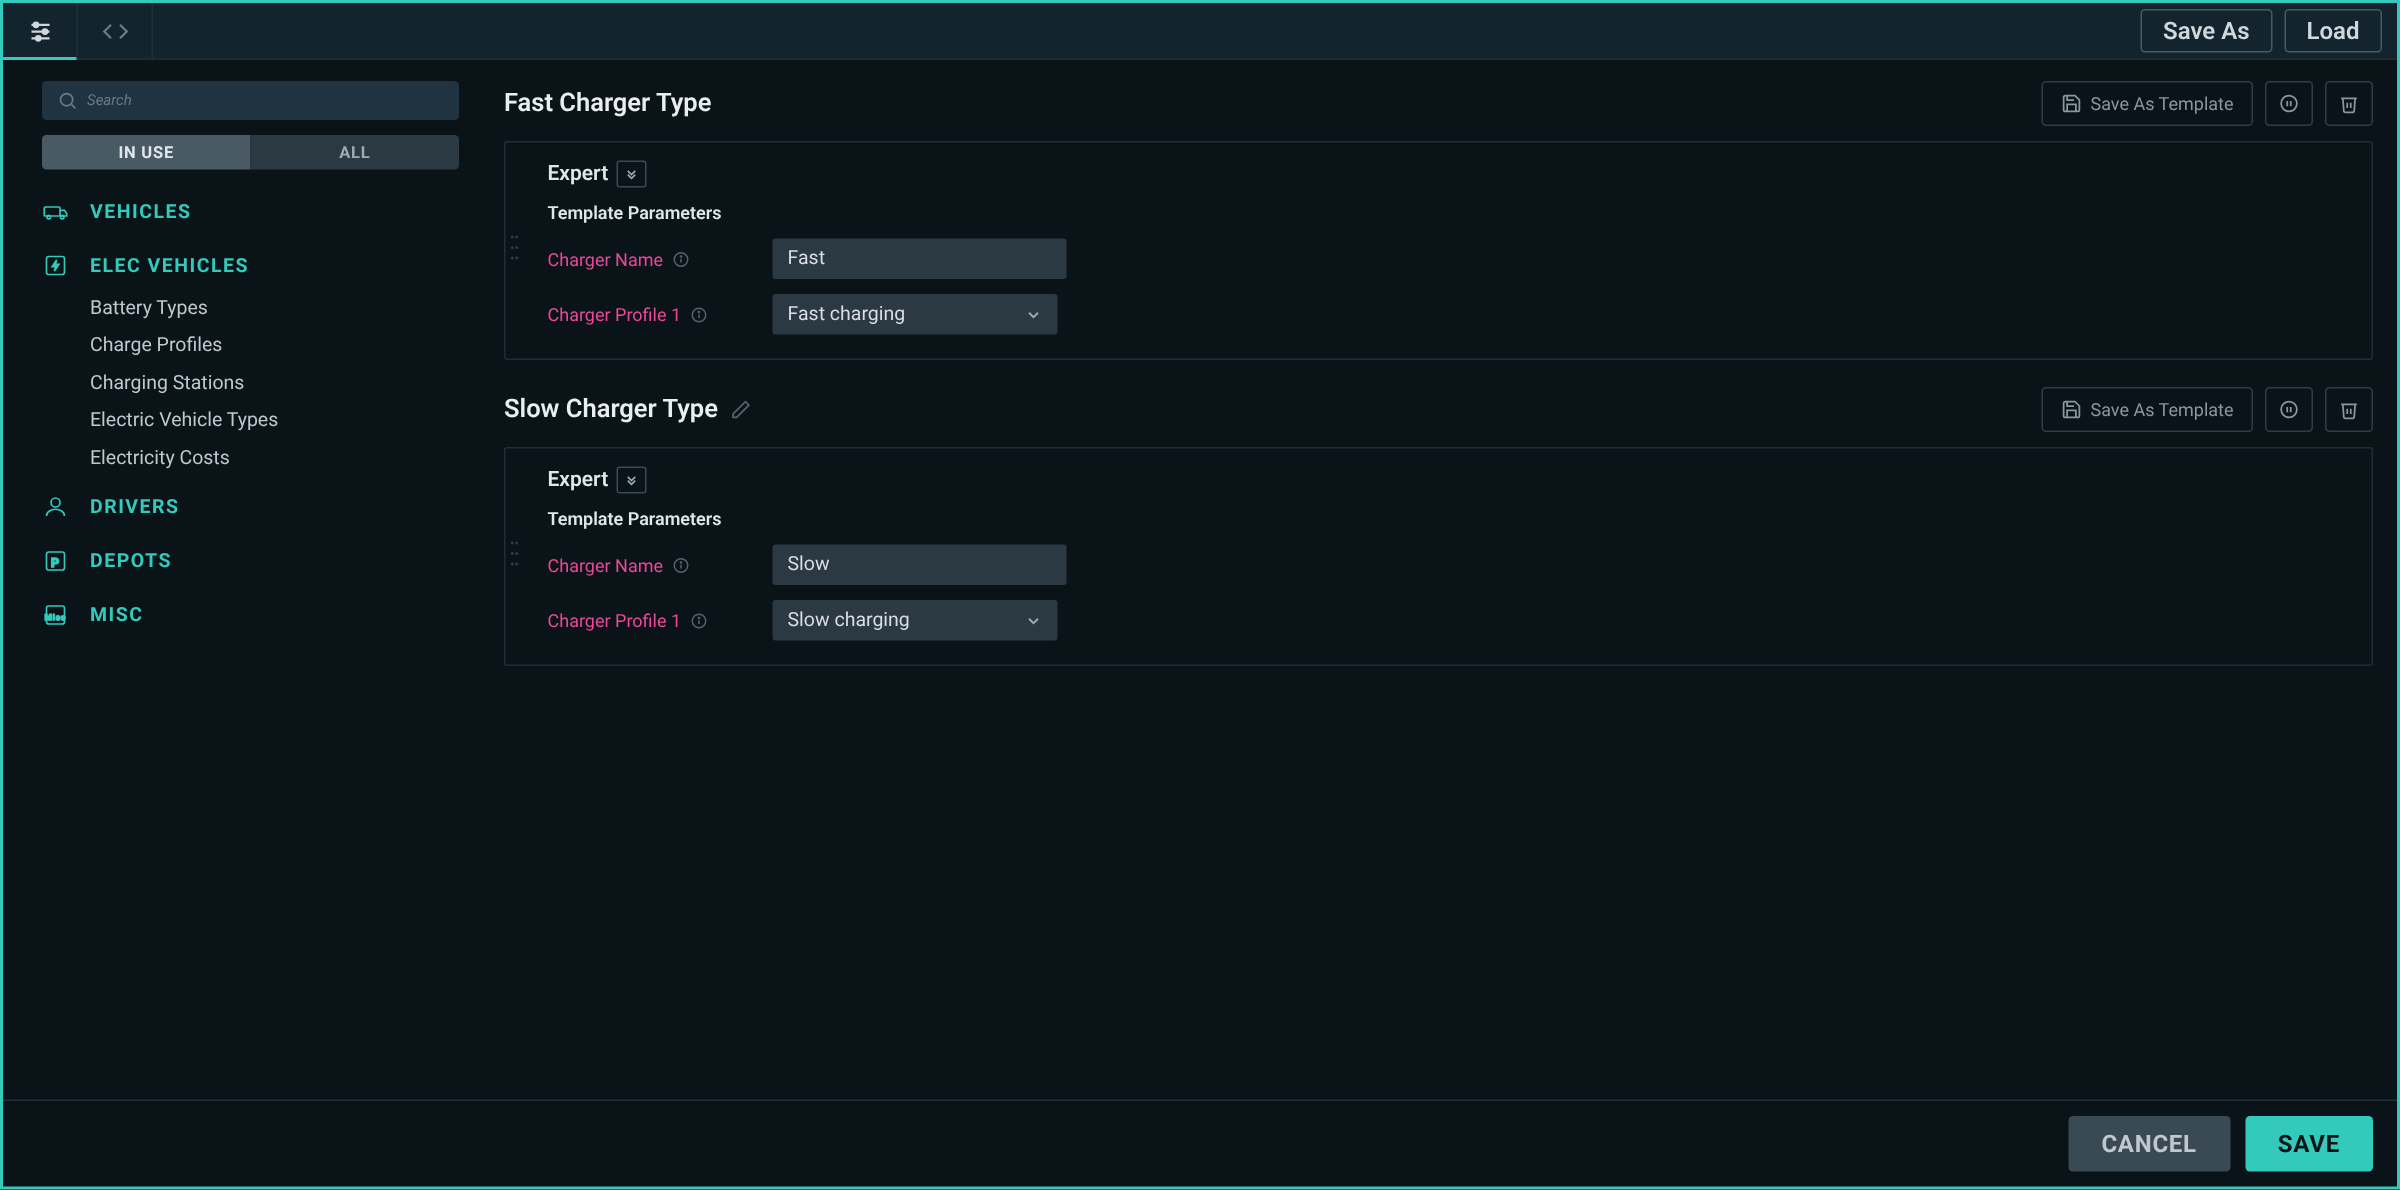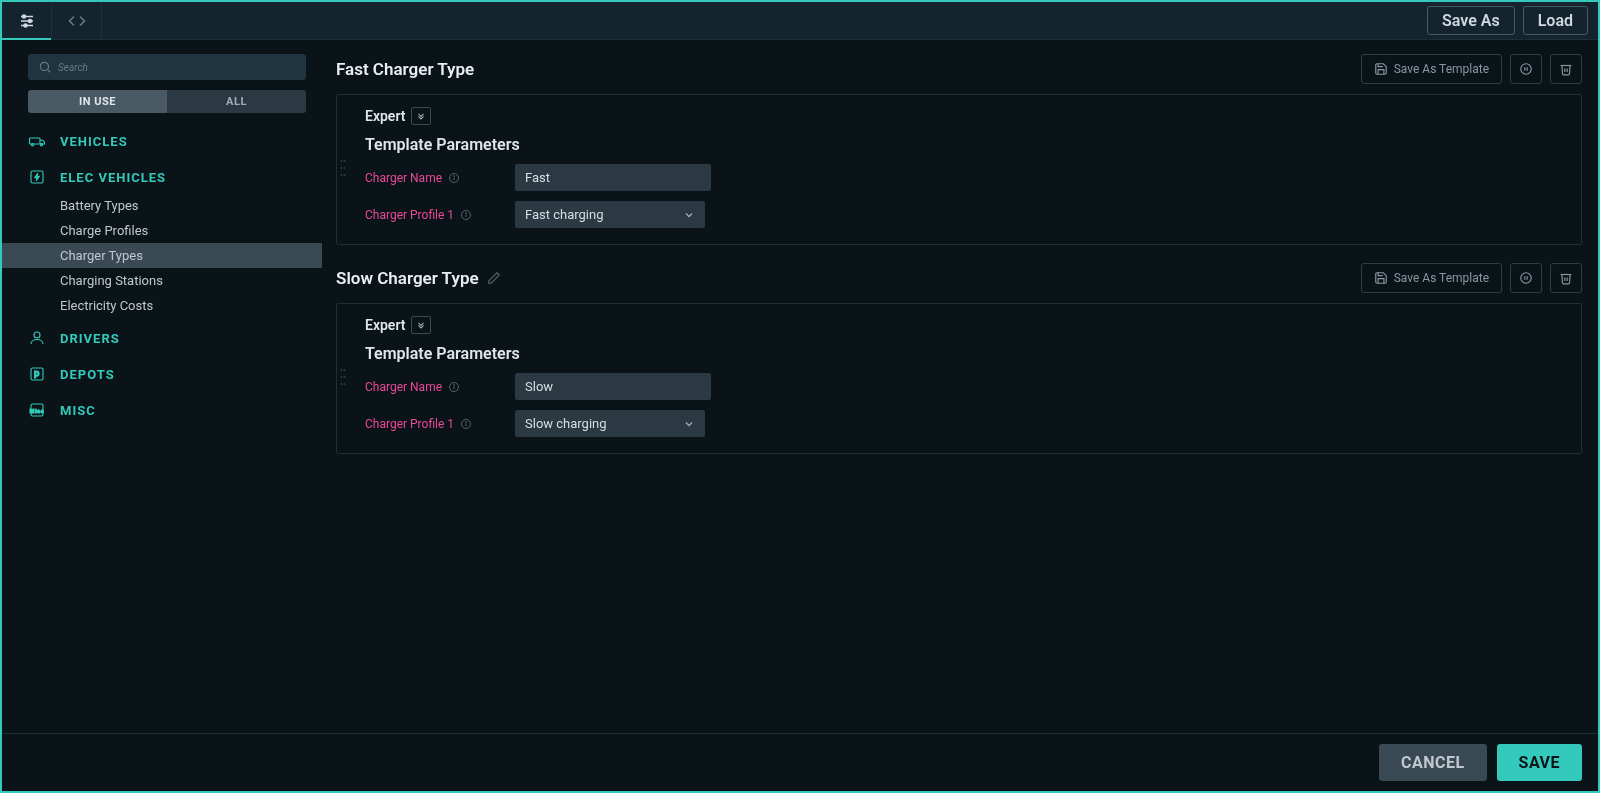--- a/index.html
+++ b/index.html
@@ -42,21 +42,21 @@
 .edit-icon { width: 14px; height: 14px; cursor: pointer; opacity: 0.6; }
 .section-actions { display: flex; gap: 8px; }
 .action-btn { background: transparent; border: 1px solid #2e3e48; color: #8a96a0; padding: 6px 12px; font-size: 12px; border-radius: 3px; cursor: pointer; display: flex; align-items: center; gap: 6px; }
 .action-icon-btn { background: transparent; border: 1px solid #2e3e48; color: #8a96a0; width: 32px; height: 30px; border-radius: 3px; cursor: pointer; display: flex; align-items: center; justify-content: center; }
 
 .panel { border: 1px solid #1e2f3a; border-radius: 2px; padding: 12px 16px 16px 28px; position: relative; }
 .drag-handle { position: absolute; left: 3px; top: 50%; transform: translateY(-50%); cursor: grab; opacity: 0.4; }
 .expert-row { display: flex; align-items: center; gap: 6px; margin-bottom: 10px; }
 .expert-label { font-size: 14px; font-weight: 600; color: #e0e6ea; }
 .expert-toggle { border: 1px solid #3a4a54; width: 20px; height: 18px; display: flex; align-items: center; justify-content: center; border-radius: 2px; cursor: pointer; }
-.subsection-title { font-size: 16px; font-weight: 600; color: #e0e6ea; margin-bottom: 10px; }
+.subsection-title { font-size: 12px; font-weight: 600; color: #e0e6ea; margin-bottom: 10px; }
 .param-row { display: flex; align-items: center; margin-bottom: 10px; }
 .param-row:last-child { margin-bottom: 0; }
 .param-label-wrap { width: 150px; display: flex; align-items: center; gap: 6px; }
 .param-label { font-size: 12px; color: #ec4899; }
 .info-icon { width: 12px; height: 12px; opacity: 0.6; }
 .param-input { background: #2a3942; border: none; color: #d8dee2; padding: 6px 10px; font-size: 13px; width: 196px; border-radius: 2px; outline: none; }
 .param-select { background: #2a3942; border: none; color: #d8dee2; padding: 6px 10px; font-size: 13px; width: 190px; border-radius: 2px; display: flex; align-items: center; justify-content: space-between; cursor: pointer; }
 
 .bottom-actions { display: flex; gap: 10px; margin-top: 12px; }
 .footer { height: 58px; border-top: 1px solid #1e2f3a; display: flex; align-items: center; justify-content: flex-end; padding: 0 16px; gap: 10px; }
@@ -126,22 +126,22 @@
             <svg viewBox="0 0 24 24" fill="none" stroke="#33c9bb" stroke-width="1.5">
               <rect x="4" y="4" width="16" height="16" rx="2"></rect>
               <path d="M13 7l-4 6h3l-1 4 4-6h-3z" fill="#33c9bb"></path>
             </svg>
           </span>
         <span>ELEC VEHICLES</span>
       </div>
       <div class="nav-items">
         <div class="nav-item">Battery Types</div>
         <div class="nav-item">Charge Profiles</div>
-        <div class="nav-item active">Charger Types</div>
         <div class="nav-item">Charging Stations</div>
+        <div class="nav-item">Electric Vehicle Types</div>
         <div class="nav-item">Electricity Costs</div>
       </div>
     </div>
 
     <div class="nav-section">
       <div class="nav-header">
         <span class="nav-icon">
             <svg viewBox="0 0 24 24" fill="none" stroke="#33c9bb" stroke-width="1.5">
               <circle cx="12" cy="8" r="4"></circle>
               <path d="M4 20c0-4 4-6 8-6s8 2 8 6"></path>

